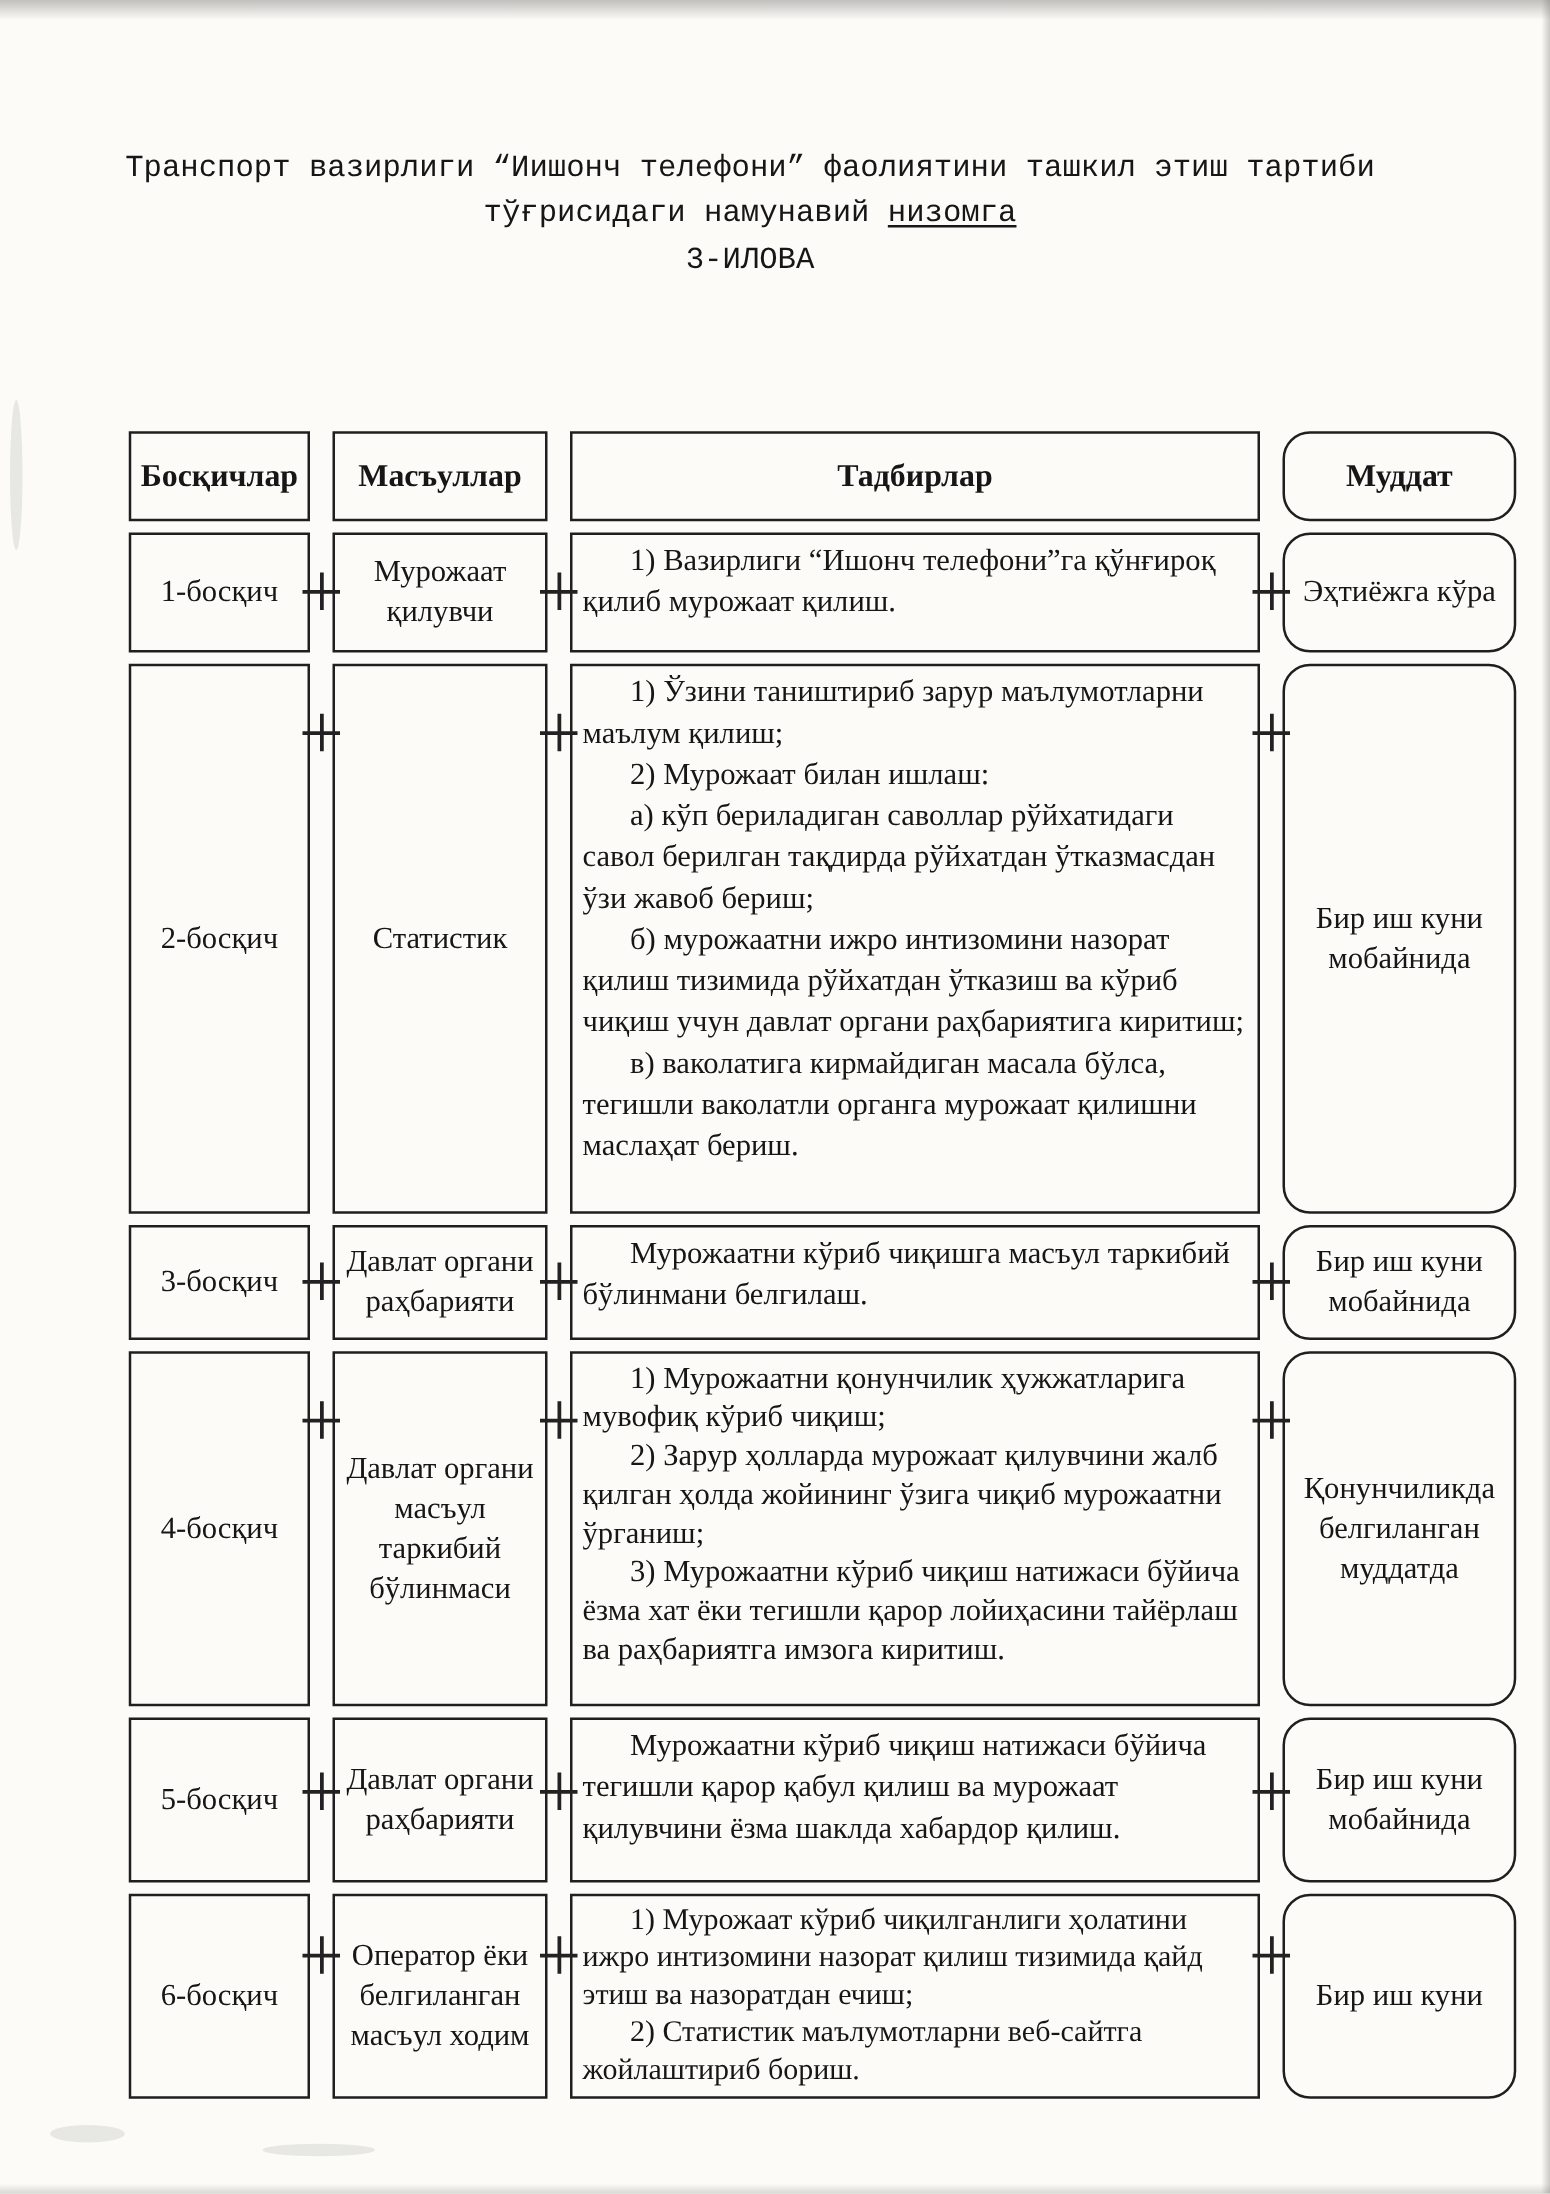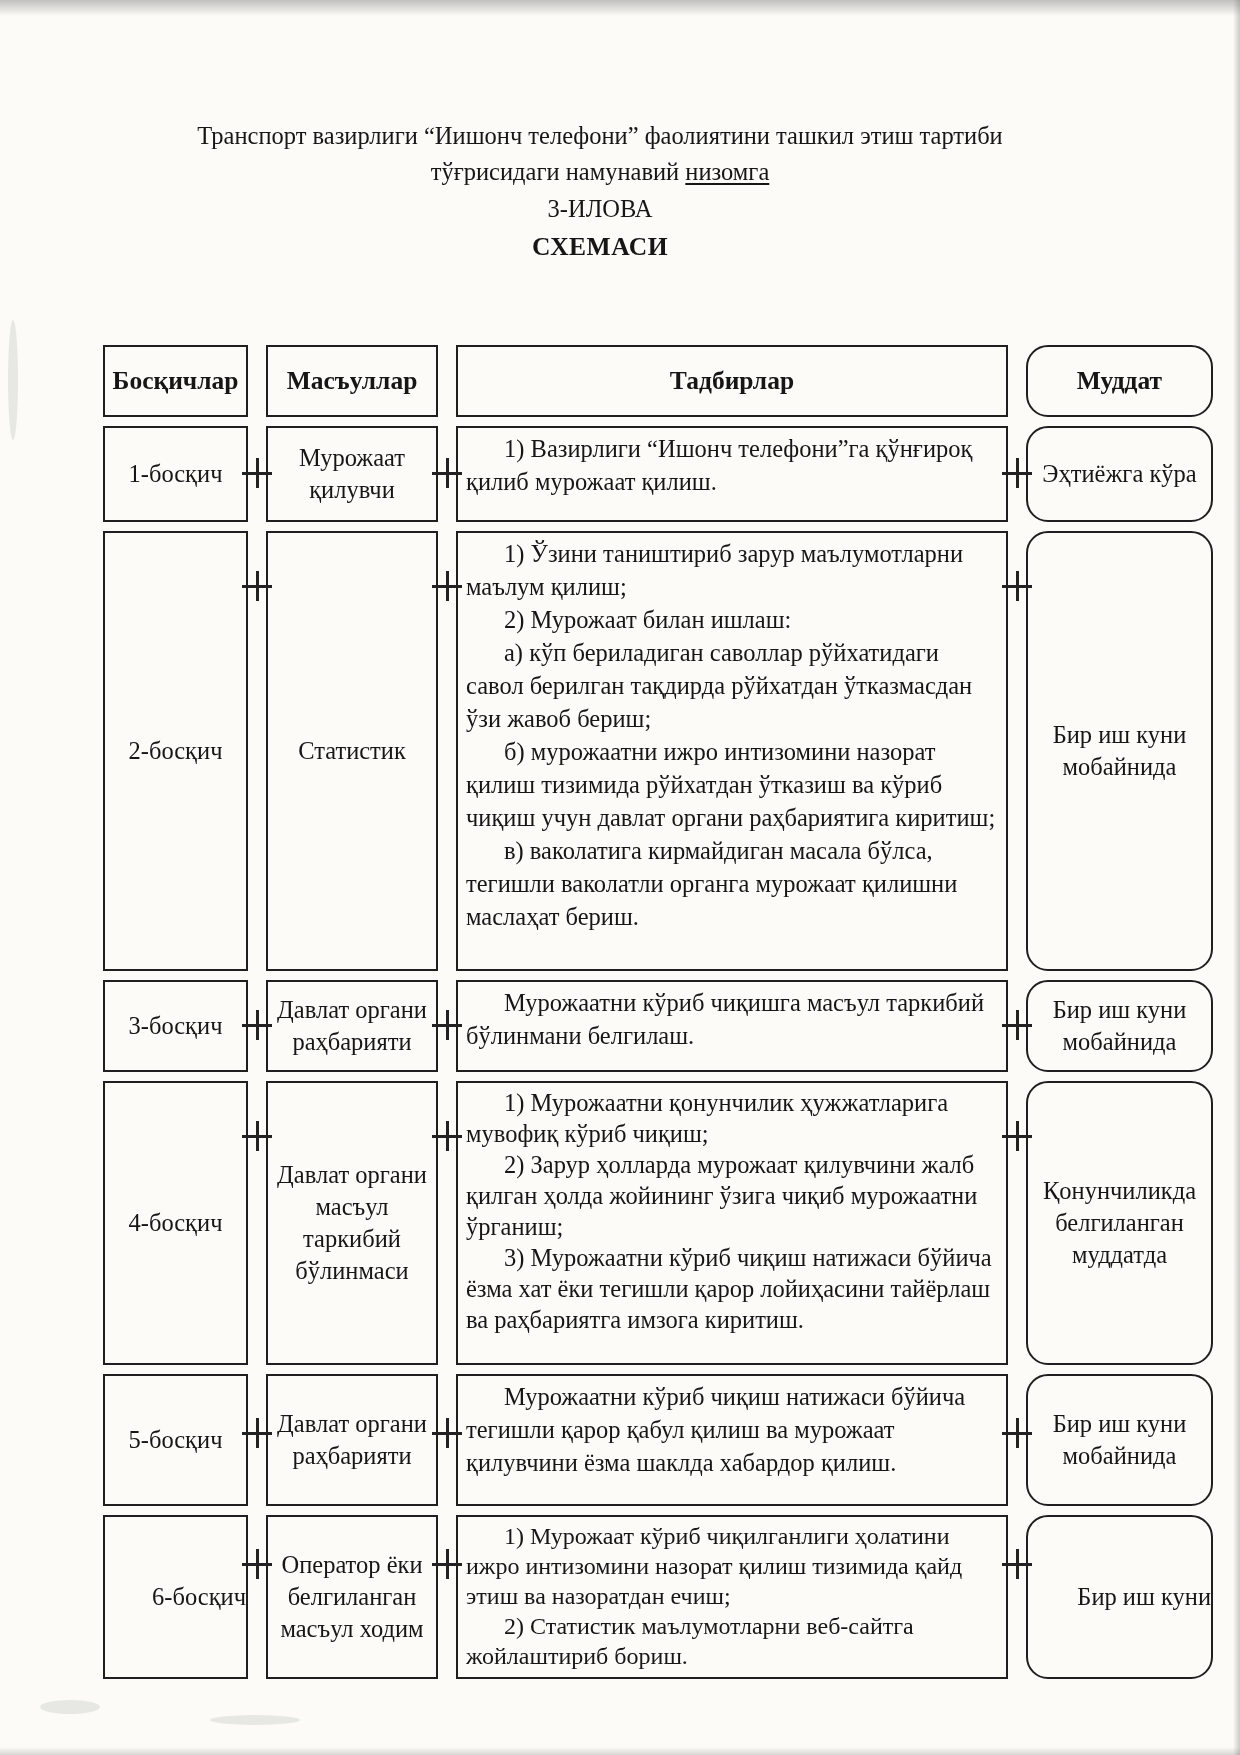--- a/index.html
+++ b/index.html
@@ -25,21 +25,21 @@
   }
   .edge-bottom{
     position:absolute;left:0;right:0;bottom:0;height:8px;
     background:linear-gradient(0deg,rgba(130,130,126,.30),rgba(130,130,126,0));
   }
   .speck{position:absolute;background:rgba(140,150,140,.18);border-radius:50%;}
 
   
   .title-block{
     position:absolute;left:70px;top:118px;width:1060px;
-    text-align:center;line-height:36px;font-size:24.5px;
+    text-align:center;line-height:36px;font-size:24.5px;font-family:Liberation Mono, monospace;
   }
   .underlined{text-decoration:underline;text-underline-offset:3px;}
   .annex{margin-top:1px;}
   .main-heading{margin-top:2px;font-weight:bold;font-size:25px;line-height:37px;}
   .schema{font-weight:bold;font-size:25.5px;margin-top:2px;letter-spacing:.5px;}
 
   
   .tbl{position:absolute;left:103px;top:345px;width:1183px;}
   .row{position:relative;display:flex;align-items:stretch;margin-bottom:9px;}
   .box{
@@ -52,21 +52,21 @@
   .c3{width:552px;margin-right:18px;}
   .c4{width:187px;border-radius:22px;}
   .hd{font-weight:bold;font-size:25.5px;min-height:72px;}
   .acts{justify-content:flex-start;text-align:left;padding:4px 6px 4px 8px;}
   .acts p{margin:0;text-indent:38px;line-height:var(--lh,33px);font-size:24.5px;}
   .r1 .box{min-height:96px;}
   .r2 .box{min-height:440px;}
   .r3 .box{min-height:92px;}
   .r4 .box{min-height:284px;}
   .r5 .box{min-height:132px;}
-  .r6 .box{min-height:164px;align-items:flex-end;}
+  .r6 .box{min-height:164px;}
   .r4 .acts p{--lh:31px;}
   .r6 .acts p{--lh:30px;font-size:24px;}
 
   
   .conn{position:absolute;width:24px;height:30px;top:var(--ct,36px);}
   .conn::before{
     content:"";position:absolute;left:-3px;right:-3px;top:50%;margin-top:-1.5px;
     border-top:3px solid #222;
   }
   .conn::after{
@@ -85,21 +85,20 @@
 </style>
 </head>
 <body>
 
 <div class="page">
 
   <div class="title-block">
     <div>Транспорт вазирлиги “Иишонч телефони” фаолиятини ташкил этиш тартиби</div>
     <div><span>тўғрисидаги намунавий </span><span class="underlined">низомга</span></div>
     <div class="annex">3-ИЛОВА</div>
-    <div class="schema">СХЕМАСИ</div>
   </div>
 
   <div class="tbl">
 
     <div class="row hdr">
       <div class="box c1 hd">Босқичлар</div>
       <div class="box c2 hd">Масъуллар</div>
       <div class="box c3 hd">Тадбирлар</div>
       <div class="box c4 hd">Муддат</div>
     </div>

